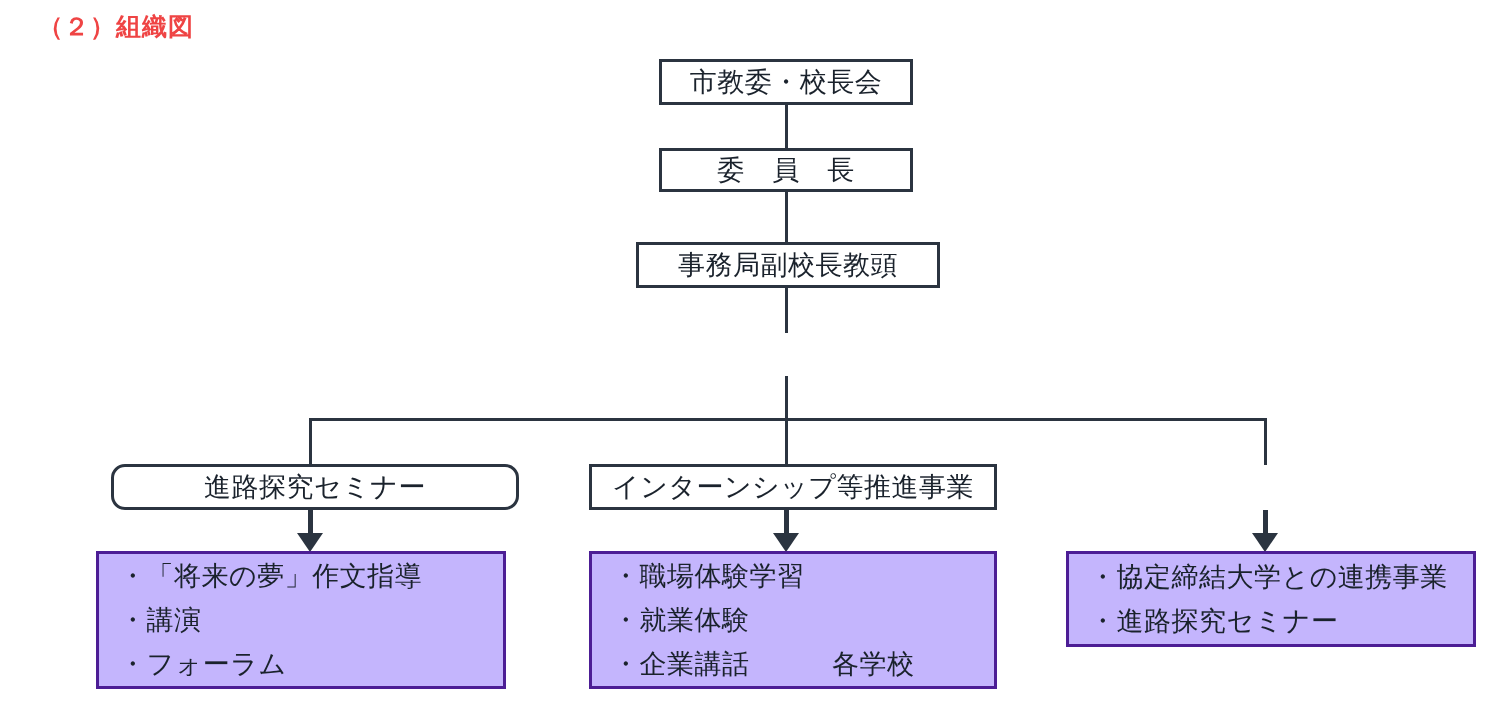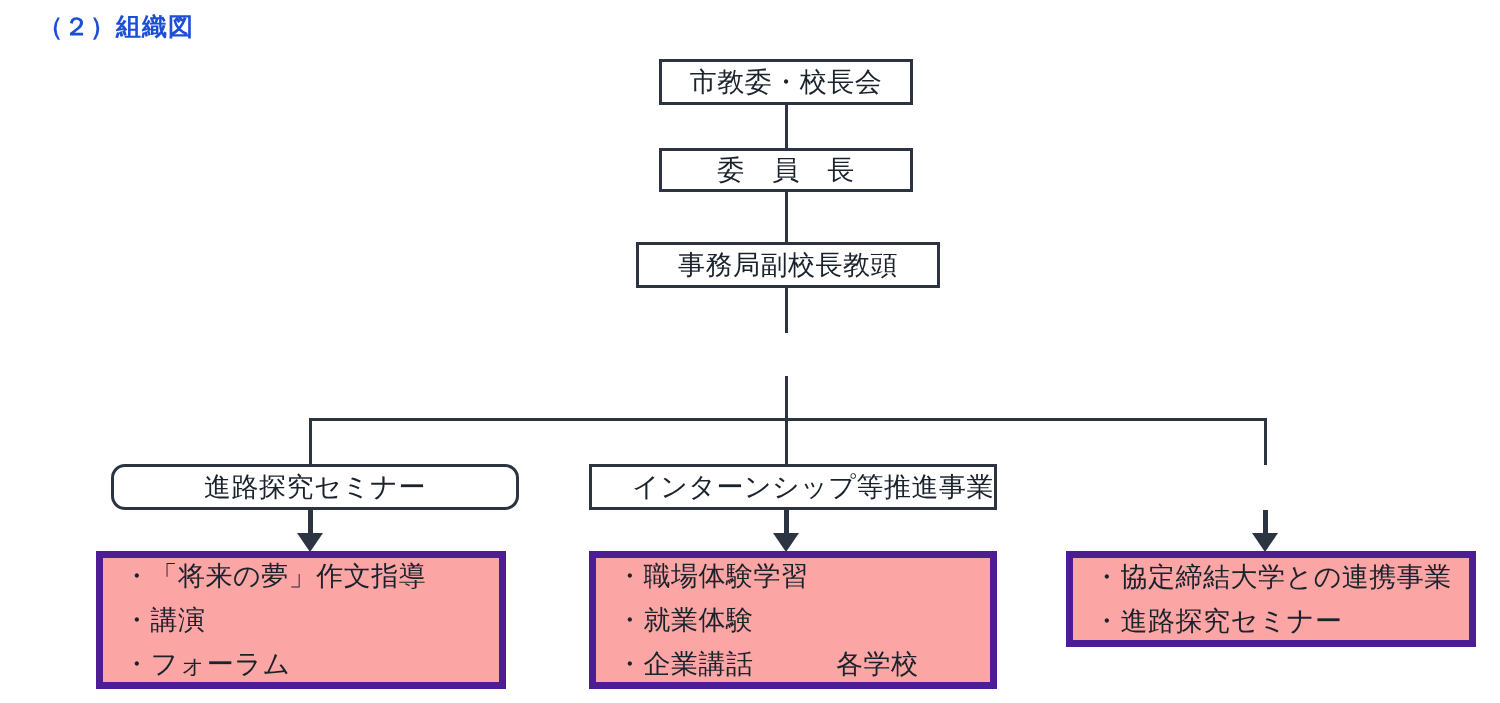--- a/index.html
+++ b/index.html
@@ -16,21 +16,21 @@
     overflow: hidden;
   }
 
   .page-title {
     position: absolute;
     left: 38px;
     top: 10px;
     font-size: 25px;
     font-weight: 700;
     letter-spacing: 1px;
-    color: #1d4ed8;
+    color: #ef4444;
     white-space: pre;
   }
 
   .chart {
     position: absolute;
     left: 0;
     top: 9px;
     width: 1500px;
     height: 506px;
     margin-left: 16px;
@@ -46,22 +46,22 @@
     justify-content: center;
     font-size: 27px;
     color: #1a222c;
     white-space: pre;
     letter-spacing: 0.5px;
   }
 
   .panel {
     position: absolute;
     box-sizing: border-box;
-    border: 7px solid #4c1d95;
-    background: #fca5a5;
+    border: 3px solid #4c1d95;
+    background: #c4b5fd;
     display: flex;
     flex-direction: column;
     justify-content: center;
     padding: 6px 0 6px 20px;
   }
 
   .panel .bullet-line {
     font-size: 27px;
     line-height: 1.62;
     color: #1a222c;
@@ -127,21 +127,21 @@
   <div class="hline" style="left:293px; top:409px; width:958px;"></div>
 
   <div class="vline" style="left:293px; top:409px; height:47px;"></div>
   <div class="vline" style="left:769px; top:409px; height:47px;"></div>
   <div class="vline" style="left:1248px; top:409px; height:47px;"></div>
 
   <div class="node" style="left:95px; top:455px; width:408px; height:46px;border-radius:14px;">
     <span>進路探究セミナー</span>
   </div>
 
-  <div class="node" style="left:573px; top:455px; width:408px; height:46px;justify-content:flex-end;">
+  <div class="node" style="left:573px; top:455px; width:408px; height:46px;">
     <span>インターンシップ等推進事業</span>
   </div>
 
 
   <div class="arrow-stem" style="left:292px; top:501px; height:26px;"></div>
   <div class="arrow-head" style="left:281px; top:524px;"></div>
 
   <div class="arrow-stem" style="left:768px; top:501px; height:26px;"></div>
   <div class="arrow-head" style="left:757px; top:524px;"></div>
 

